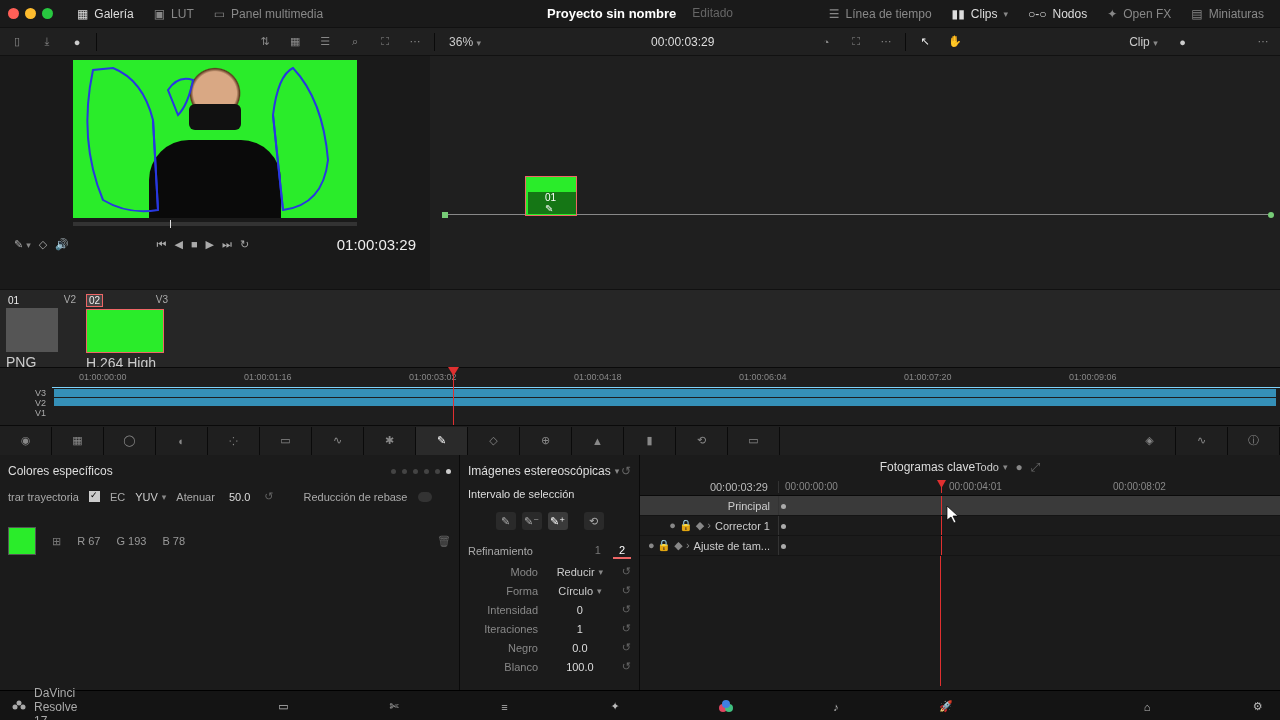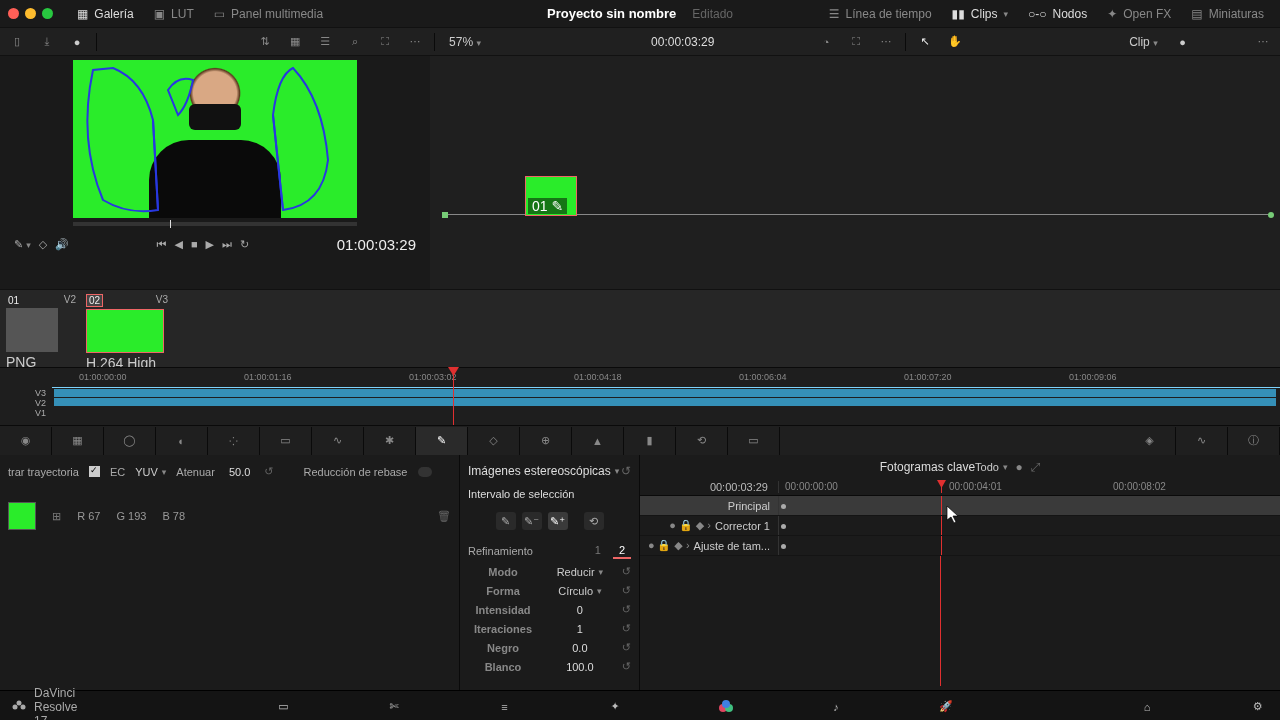--- a/index.html
+++ b/index.html
@@ -5,21 +5,21 @@
 * { margin: 0; padding: 0; box-sizing: border-box; font-family: -apple-system, Helvetica, Arial, sans-serif; }
 body { background: #181818; color: #bbb; font-size: 11px; width: 1280px; height: 720px; overflow: hidden; }
 
 
 .topbar { height: 28px; background: #1a1a1a; padding: 0 8px; display: flex; align-items: center; gap: 4px; border-bottom: 1px solid #111; }
 .mac-dots { display: flex; gap: 6px; margin-right: 12px; }
 .dot { width: 11px; height: 11px; border-radius: 50%; }
 .red { background:#ff5f57;} .yel{background:#febc2e;} .grn{background:#28c840;}
 .tab-btn { display:flex; align-items:center; gap:6px; padding:4px 8px; color:#888; font-size:12px; cursor:pointer; }
 .tab-btn.active{color:#ddd;}
-.center-title { position:absolute; left:50%; transform:translateX(-50%); display:flex; gap:16px; align-items:center;}
+.center-title { position:absolute; left:50%; transform:translateX(-50%); display:flex; gap:16px; align-items:flex-start;}
 .proj { color:#fff; font-weight:600; font-size:13px;}
 .edited { color:#666; font-size:12px;}
 .right-group { margin-left:auto; display:flex; gap:4px;}
 
 
 .toolbar2 { height:28px; background:#202020; display:flex; align-items:center; padding:0 6px; gap:8px; border-bottom:1px solid #111;}
 .divider { width:1px; height:18px; background:#0a0a0a;}
 .t2-btn { width:22px; height:22px; display:flex; align-items:center; justify-content:center; color:#888; cursor:pointer;}
 .zoom { color:#ccc; font-size:12px; padding:0 6px;}
 .timeline-label{position:absolute; left:50%; transform:translateX(-60%); display:flex; gap:60px; align-items:center;}
@@ -71,21 +71,21 @@
 .qdot.on{background:#ccc;}
 .sub-row{display:flex; align-items:center; gap:10px; font-size:11px; color:#aaa; padding:4px 0;}
 .check{width:11px; height:11px; background:#ccc; display:inline-block; position:relative;}
 .check::after{content:"✓"; color:#000; font-size:9px; position:absolute; top:-1px; left:1px;}
 .val-box{color:#ddd; padding:0 4px;}
 .swatch{width:28px; height:28px; background:#2aec2a; border:1px solid #555;}
 .rgb{color:#999; font-size:11px;}
 
 .mid-panel{width:180px; border-right:1px solid #0a0a0a; padding:6px 8px;}
 .field-row{display:flex; align-items:center; justify-content:space-between; font-size:11px; color:#aaa; padding:3px 0;}
-.field-row .lbl{text-align:center; width:70px; color:#888;font-weight:bold;}
+.field-row .lbl{text-align:right; width:70px; color:#888;}
 .field-row .val{color:#ddd; width:50px; text-align:center;}
 .dropdown-style{color:#ccc; font-size:11px; display:flex; align-items:center; gap:4px;}
 .reset{color:#666; font-size:11px; cursor:pointer;}
 .mini-btn{width:20px; height:18px; display:flex; align-items:center; justify-content:center; background:#2a2a2a; border-radius:3px; color:#aaa; cursor:pointer;}
 .mini-btn.on{background:#3a3a3a; color:#fff;}
 .tab-nums{display:flex; gap:6px; font-size:11px;}
 .tab-nums span{color:#777; padding:1px 6px; cursor:pointer;}
 .tab-nums span.on{color:#fff; border-bottom:2px solid #e66;}
 
 .kf-panel{flex:1; padding:0;}
@@ -109,21 +109,21 @@
 .logo{width:14px; height:14px;}
 .page-dot{width:32px; display:flex; justify-content:center; }
 
 
 .scrub{width:284px; height:4px; background:#333; position:relative; margin-top:4px;}
 .scrub-mark{position:absolute; top:-2px; width:1px; height:8px; background:#ddd; left:34%;}
 
 
 .node-in{position:absolute; left:12px; top:156px; width:6px; height:6px; background:#7c7;}
 .node-thumb{position:absolute; left:95px; top:120px; width:52px; height:40px; border:1px solid #e66; background:#2aec2a;}
-.node-thumb-label{position:absolute; bottom:1px; left:2px; font-size:14px; color:#fff; background:rgba(0,0,0,.5); padding:0 4px;}
+.node-thumb-label{position:absolute; bottom:1px; left:2px; font-size:10px; color:#fff; background:rgba(0,0,0,.5); padding:0 17px;}
 .node-out{position:absolute; right:6px; top:156px; width:6px; height:6px; border-radius:50%; background:#7c7;}
 .node-wire1{position:absolute; left:18px; top:158px; width:77px; height:1px; background:#888;}
 .node-wire2{position:absolute; left:147px; top:158px; right:12px; height:1px; background:#888;}
 
 
 .person-head{position:absolute; left:102px; top:2px; width:80px; height:78px; background:radial-gradient(circle at 50% 40%, #d9a884 35%, #5b3a1f 40%, transparent 42%);}
 .person-body{position:absolute; left:76px; bottom:0; width:132px; height:78px; background:#0a0a0a; border-radius:40px 40px 0 0;}
 .mask{position:absolute; left:116px; top:44px; width:52px; height:26px; background:#111; border-radius:6px;}
 svg { overflow: visible; }
 </style>
@@ -185,21 +185,21 @@
   <div class="t2-btn" style="color:#ccc">●</div>
   <div class="divider"></div>
   <div style="flex:1"></div>
   <div class="t2-btn">⇅</div>
   <div class="t2-btn">▦</div>
   <div class="t2-btn">☰</div>
   <div class="t2-btn">⌕</div>
   <div class="t2-btn">⛶</div>
   <div class="t2-btn">⋯</div>
   <div class="divider"></div>
-  <div class="zoom"><span>57%</span> <span class="drop">▾</span></div>
+  <div class="zoom"><span>36%</span> <span class="drop">▾</span></div>
 
   <div class="timeline-label">
     <div class="tl-name"><span>Timeline 1</span> <span class="drop">▾</span></div>
     <div class="tl-tc">00:00:03:29</div>
   </div>
 
   <div class="t2-btn" style="margin-left:320px">◔</div>
   <div class="t2-btn">⛶</div>
   <div class="t2-btn">⋯</div>
   <div class="divider"></div>
@@ -315,20 +315,31 @@
   <div class="tool-right">
     <div class="tool-item">◈</div>
     <div class="tool-item">∿</div>
     <div class="tool-item">ⓘ</div>
   </div>
 </div>
 
 <div class="bottom">
 
   <div class="left-panel">
+    <div class="panel-header">
+      <span>Colores específicos</span>
+      <div class="dots-row">
+        <div class="qdot"></div>
+          <div class="qdot"></div>
+          <div class="qdot"></div>
+          <div class="qdot"></div>
+          <div class="qdot"></div>
+          <div class="qdot on"></div>
+      </div>
+    </div>
     <div class="sub-row">
       <span>trar trayectoria</span>
       <span class="check"></span>
         <span>EC</span>
       <span class="dropdown-style">
           <span>YUV</span> 
           <span class="drop">▾</span>
         </span>
       <span>Atenuar</span>
       <span class="val-box">50.0</span>

